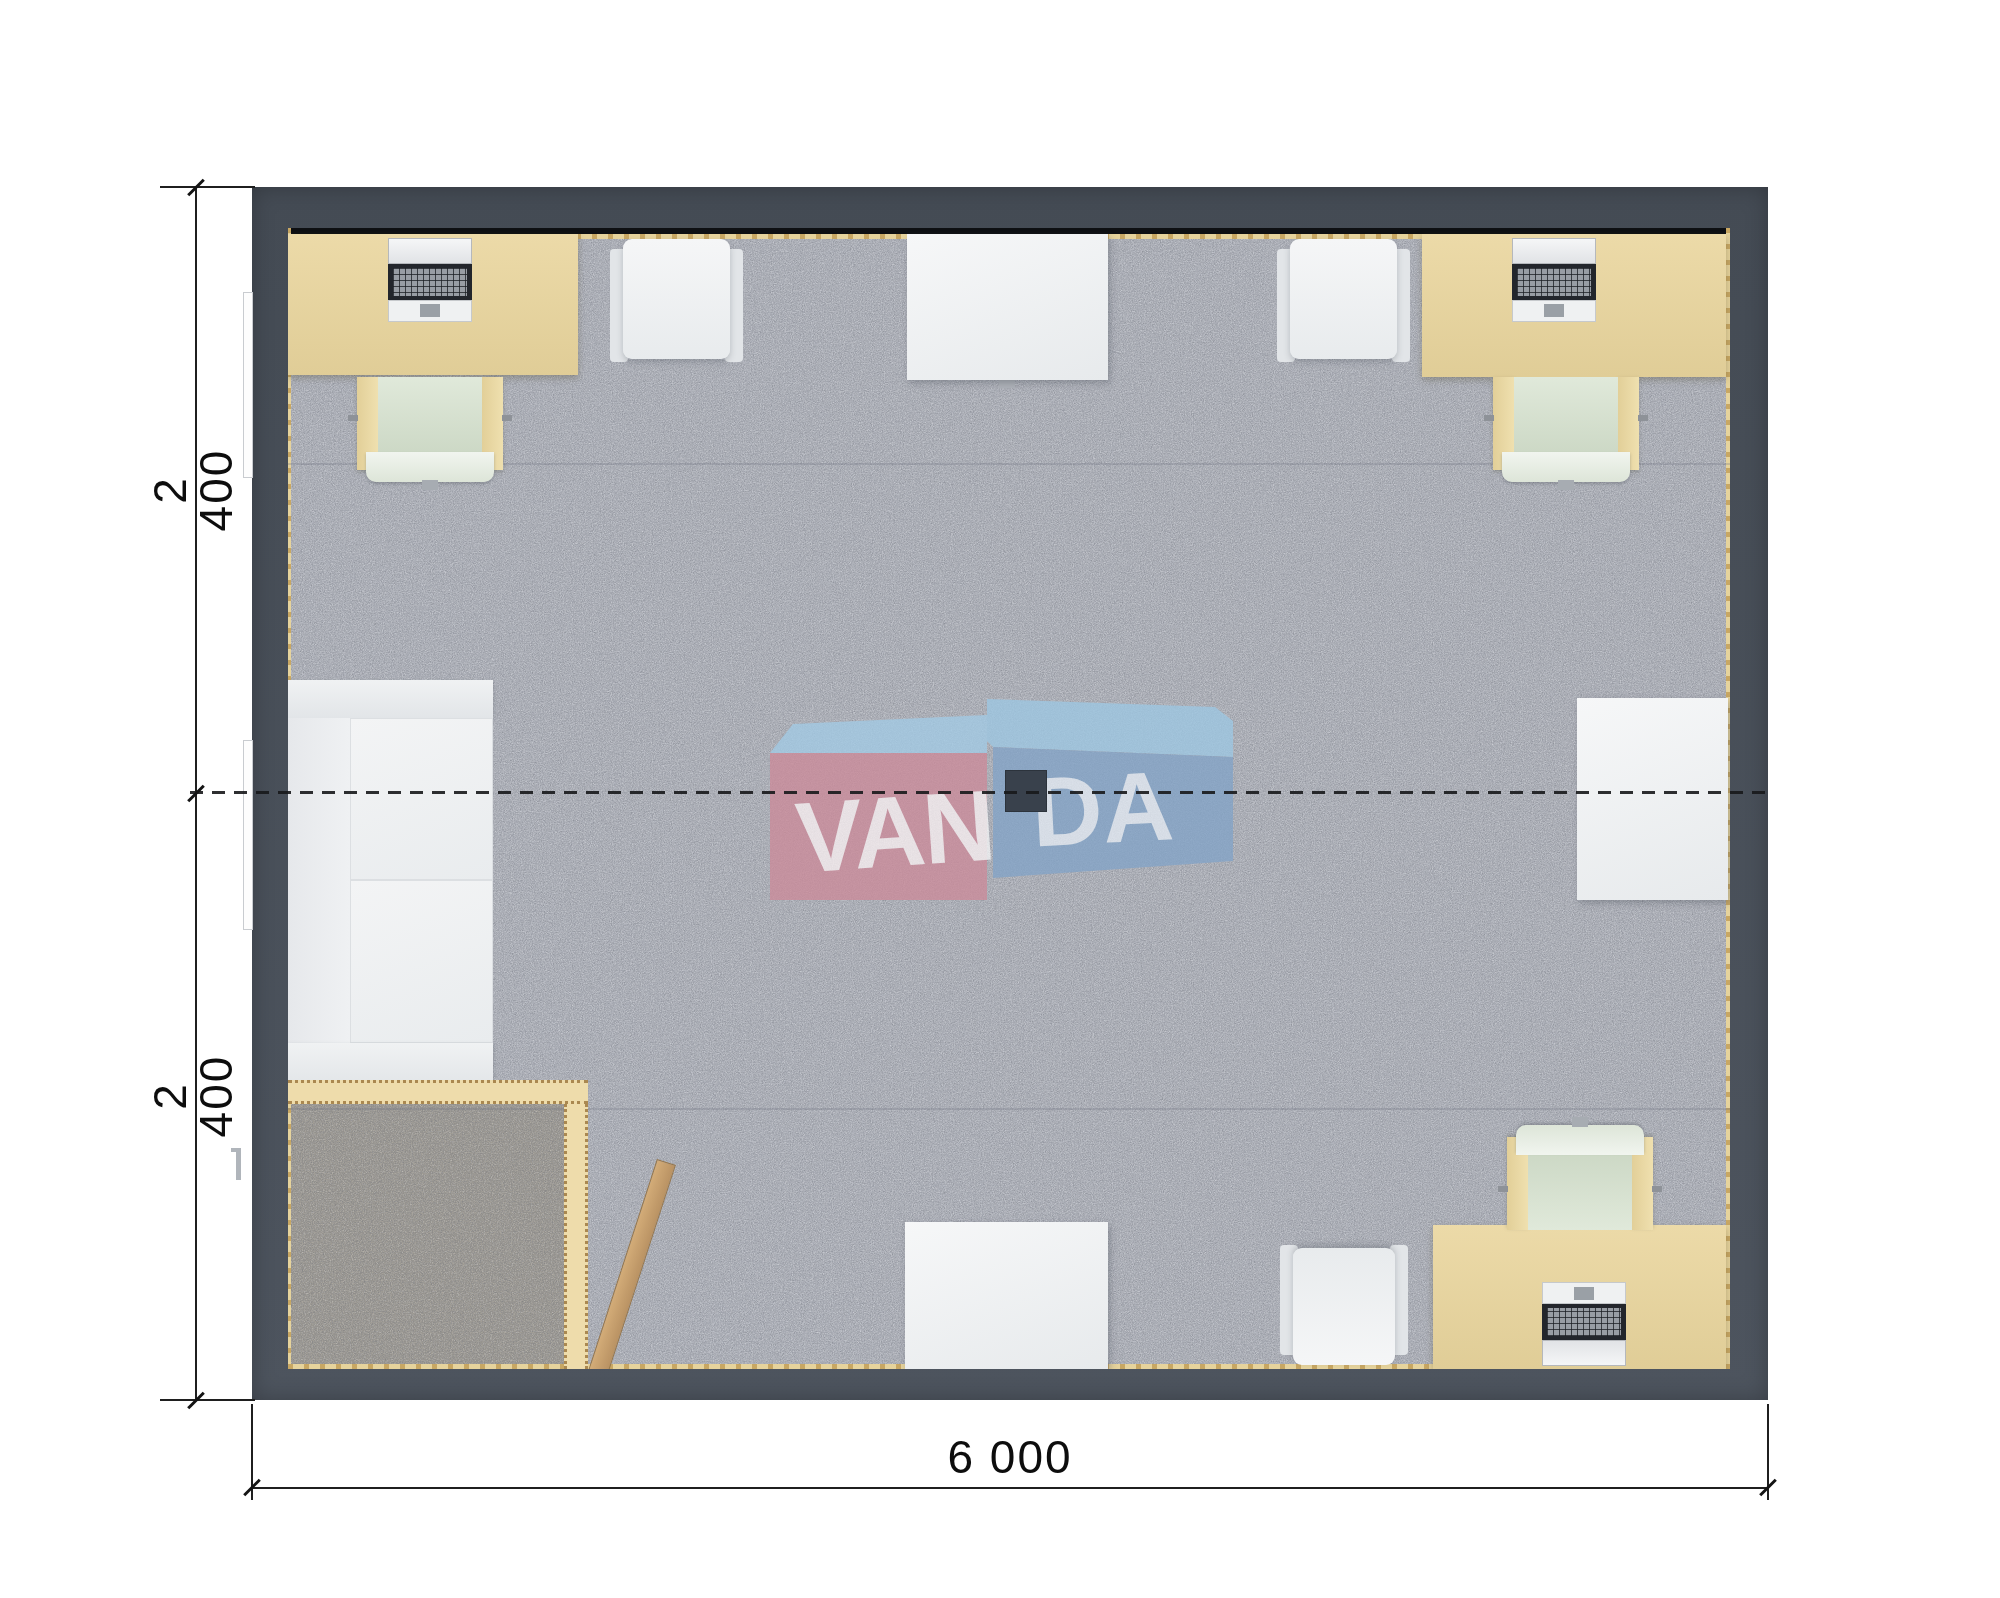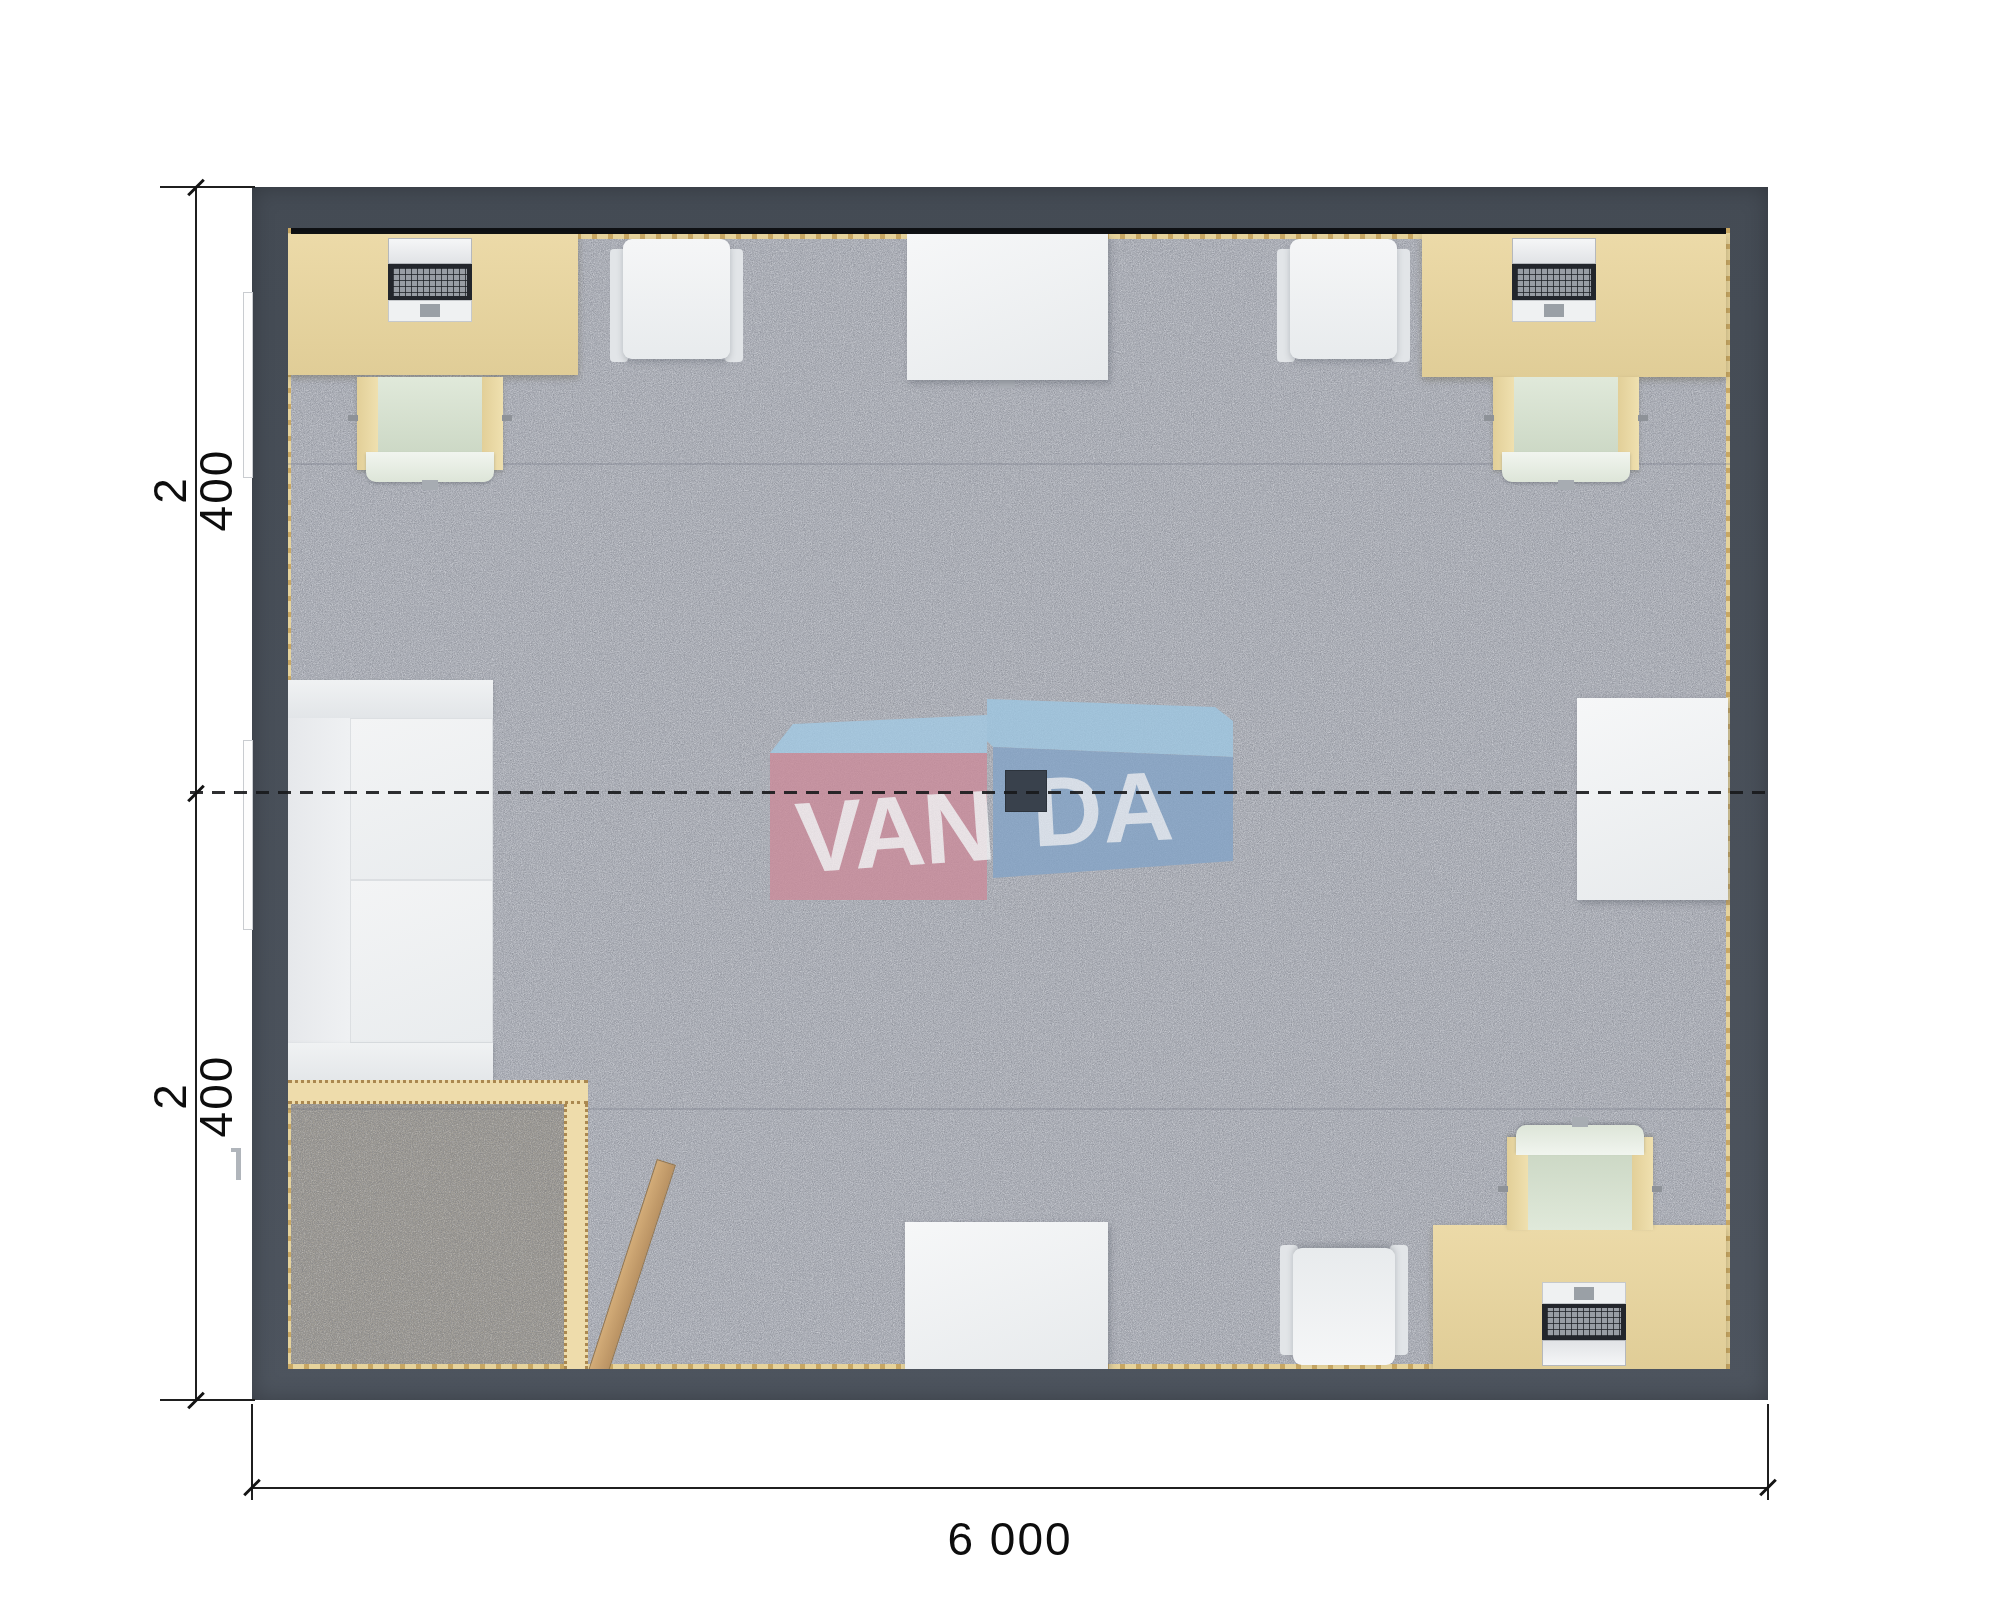--- a/index.html
+++ b/index.html
@@ -246,15 +246,15 @@
   <div class="tick" style="left:185px;top:792px;"></div>
   <div class="tick" style="left:185px;top:1399px;"></div>
   <div class="dim-label rot" style="left:110px;top:467px;width:120px;height:46px;line-height:46px;">2 400</div>
   <div class="dim-label rot" style="left:110px;top:1073px;width:120px;height:46px;line-height:46px;">2 400</div>
 
   <div class="dline" style="left:252px;top:1487px;width:1516px;height:2px;"></div>
   <div class="dline" style="left:251px;top:1404px;width:2px;height:96px;"></div>
   <div class="dline" style="left:1767px;top:1404px;width:2px;height:96px;"></div>
   <div class="tick" style="left:241px;top:1486px;"></div>
   <div class="tick" style="left:1757px;top:1486px;"></div>
-  <div class="dim-label" style="left:930px;top:1516px;width:160px;height:46px;line-height:46px;">6 000</div>
+  <div class="dim-label" style="left:930px;top:1434px;width:160px;height:46px;line-height:46px;">6 000</div>
 
 </div>
 
 </body></html>

